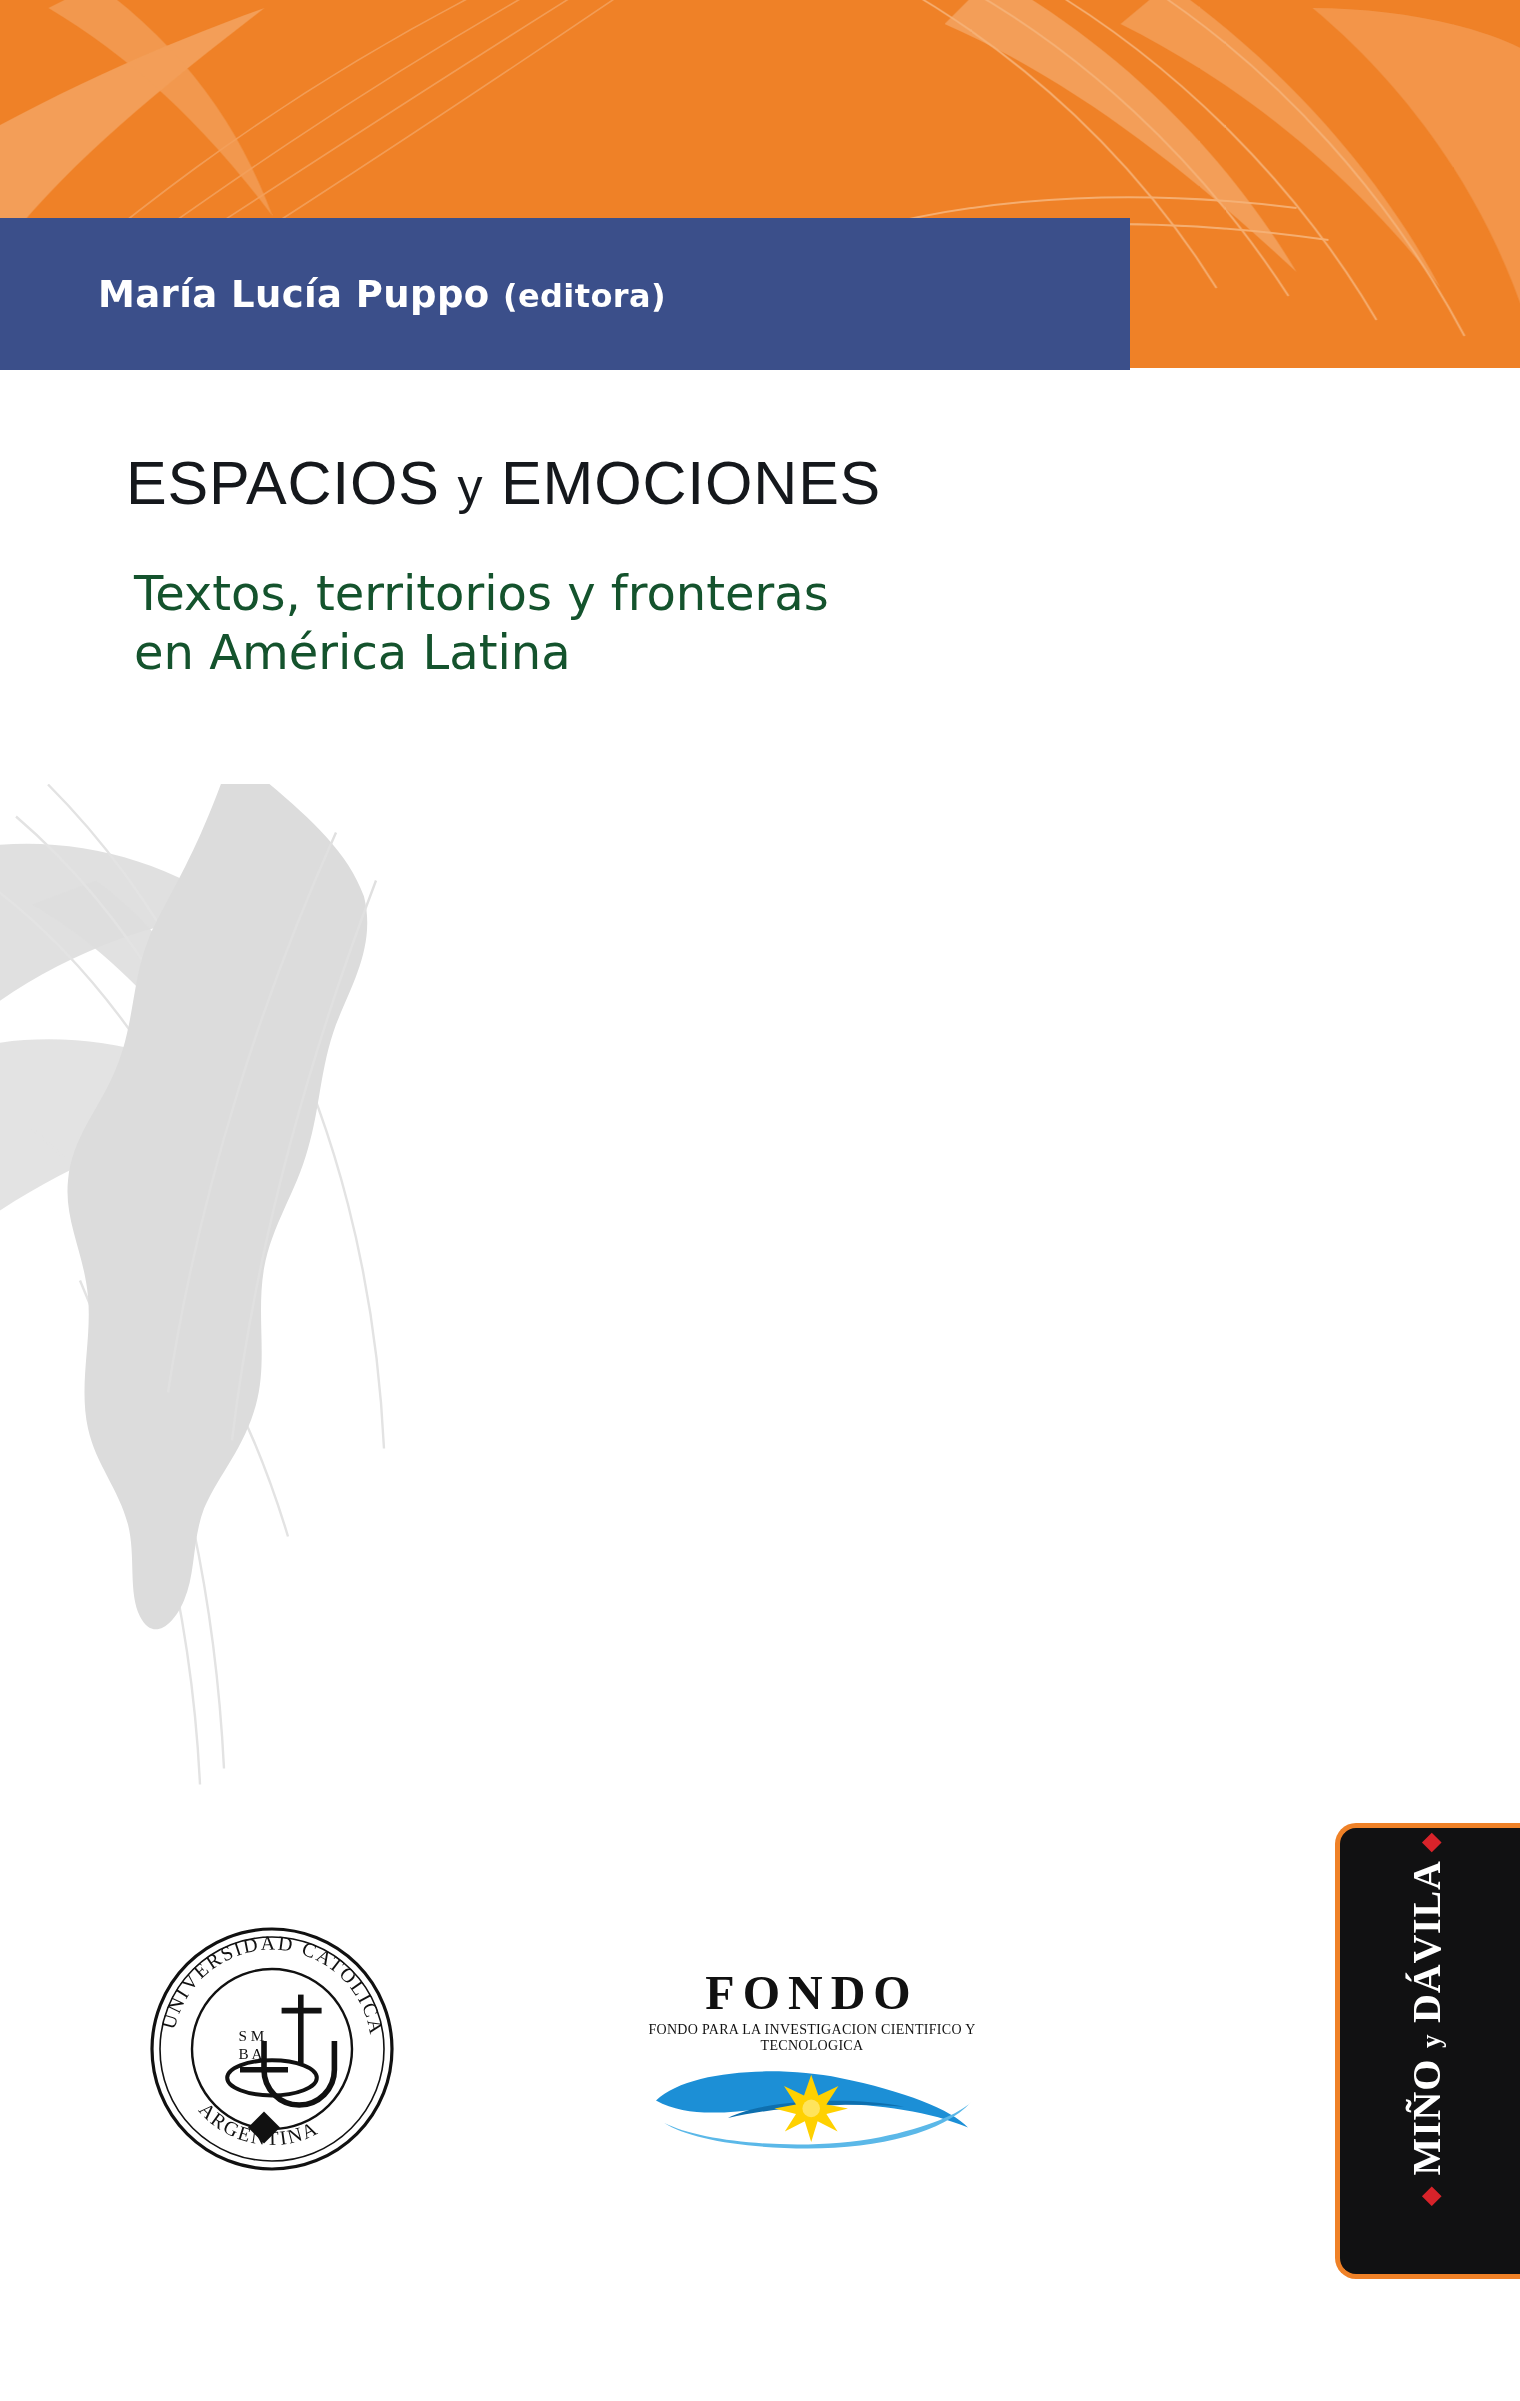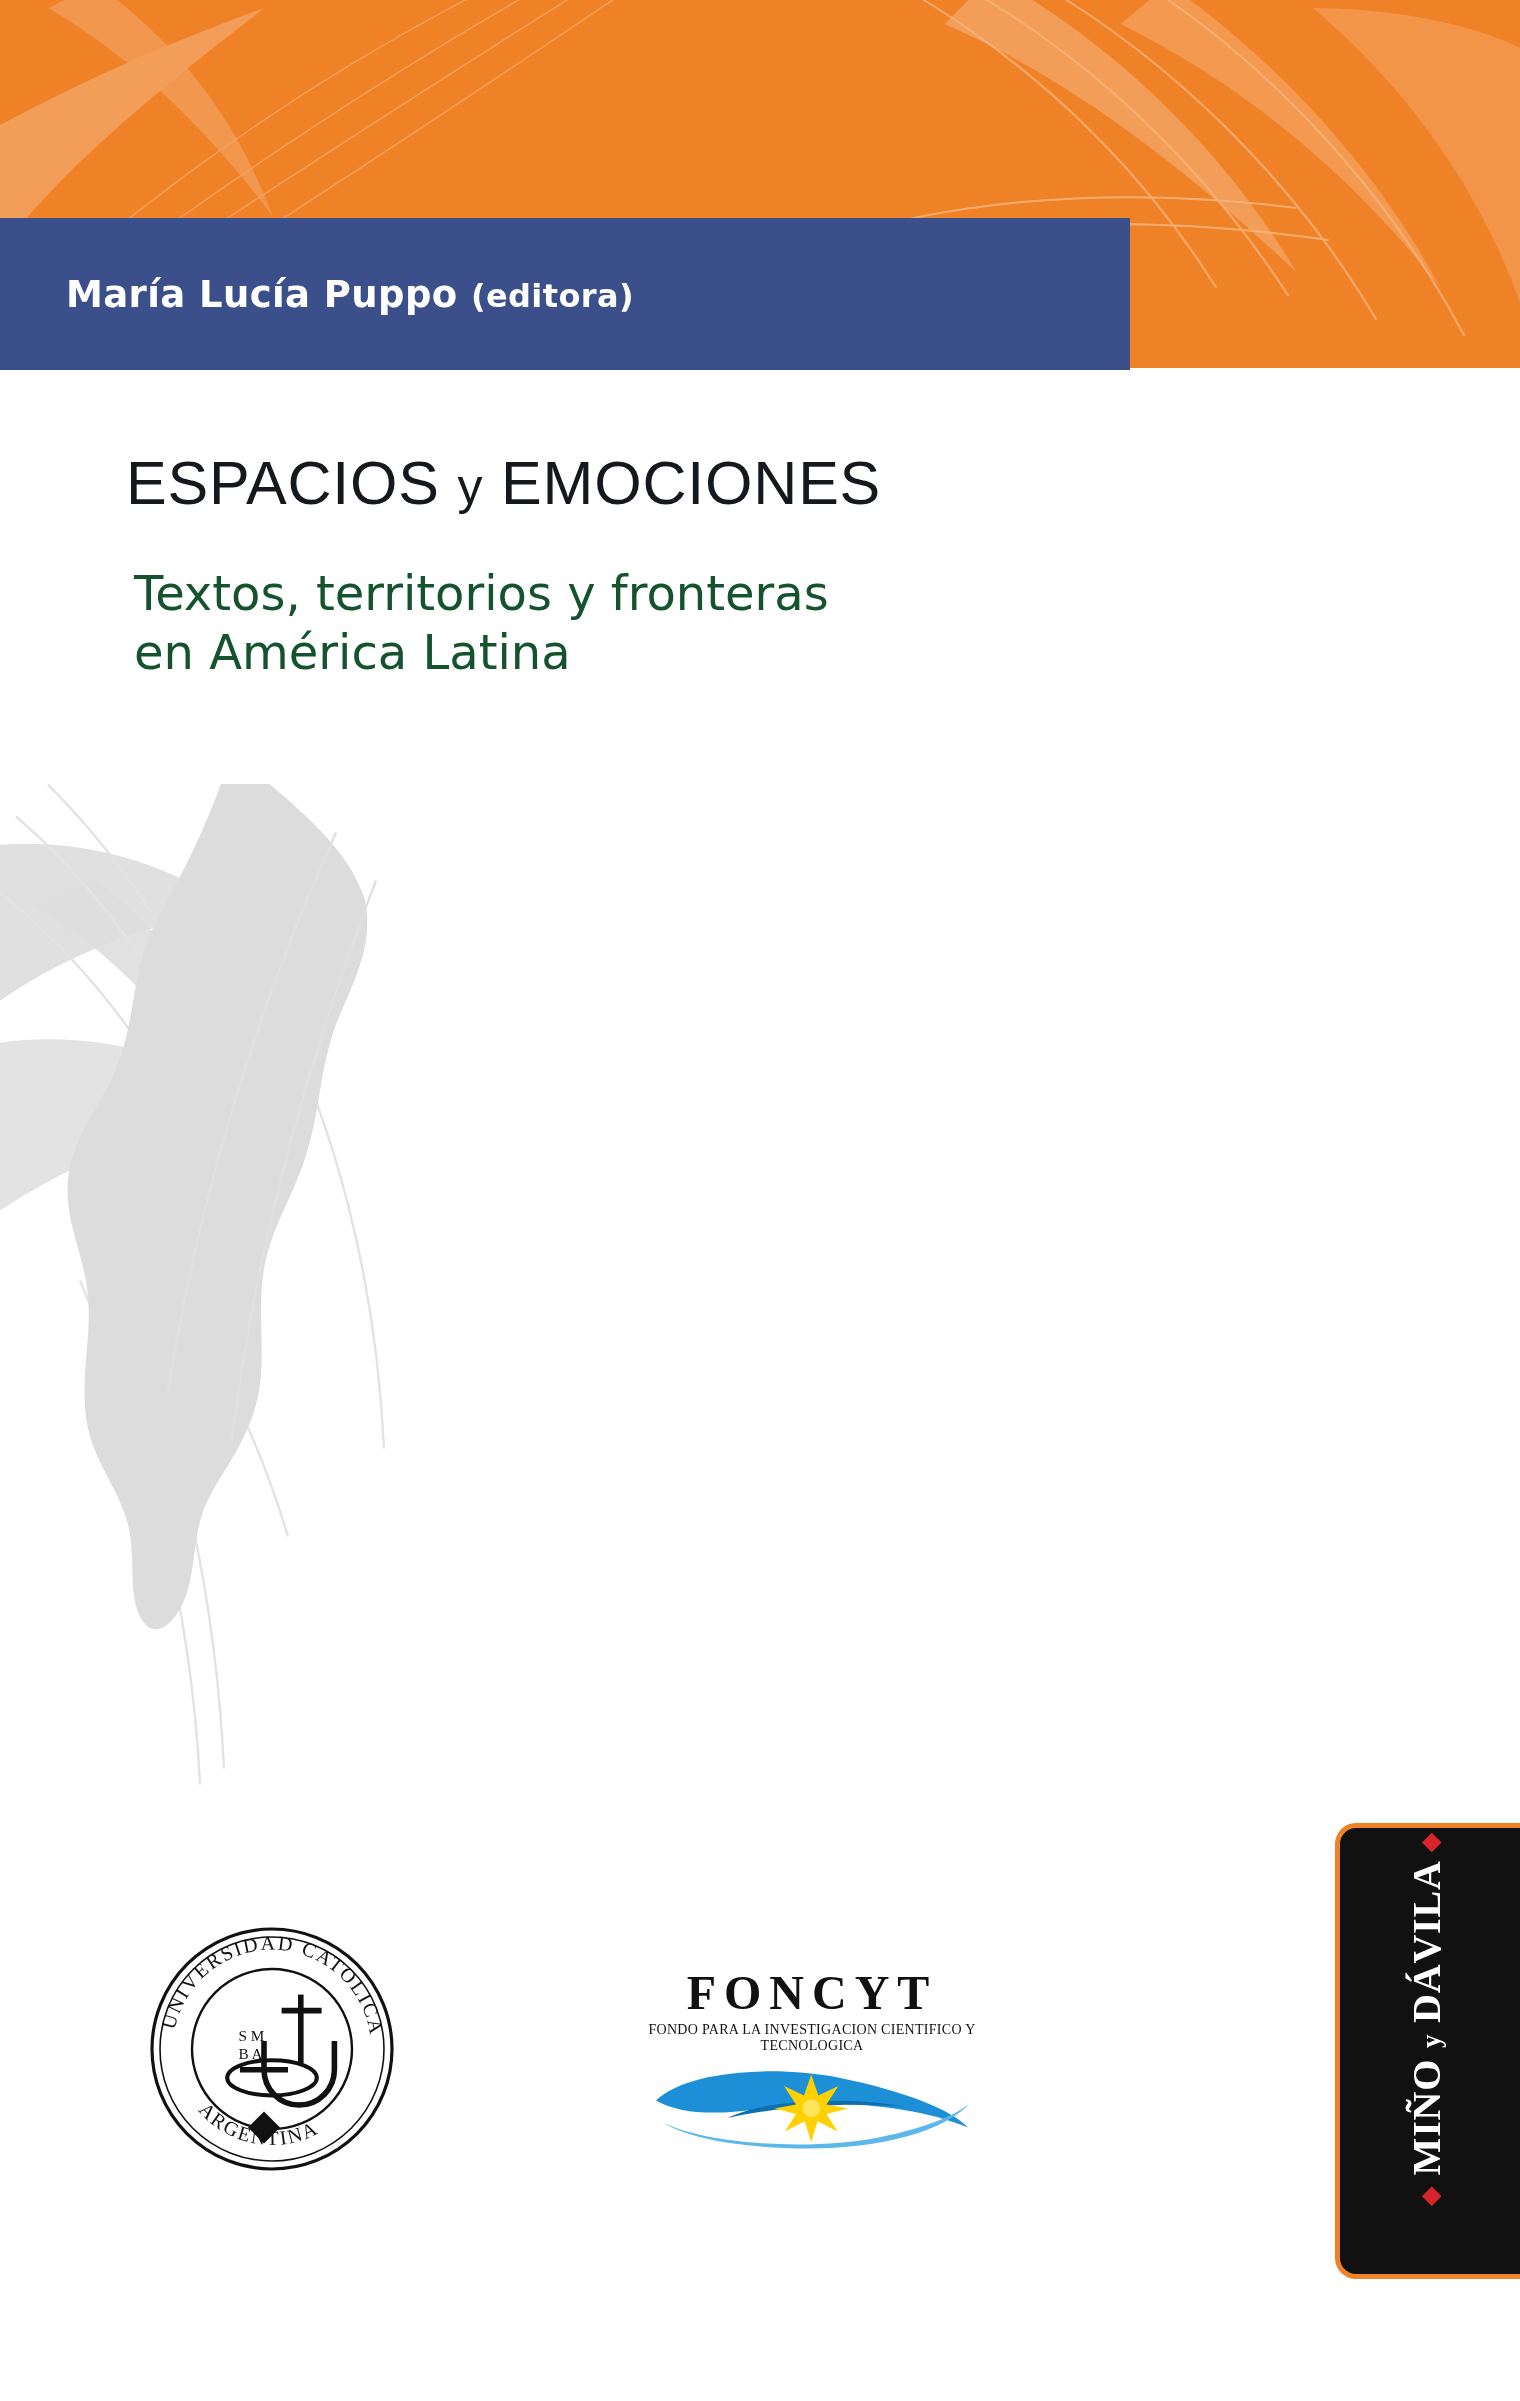--- a/index.html
+++ b/index.html
@@ -30,21 +30,21 @@
   .editor-bar {
     position: absolute;
     left: 0;
     top: 218px;
     width: 1130px;
     height: 152px;
     background: #3b4f8a;
     display: flex;
     align-items: center;
     box-sizing: border-box;
-    padding-left: 66px;
+    padding-left: 98px;
   }
   .editor-name {
     color: #ffffff;
     font-size: 37px;
     letter-spacing: 0.4px;
     font-family: "DejaVu Sans", sans-serif;
     font-weight: 600;
   }
   .editor-name .role {
     font-size: 32px;
@@ -298,21 +298,21 @@
       <g stroke="#111" fill="none" stroke-width="5">
         <ellipse cx="160" cy="196" rx="56" ry="22"></ellipse>
       </g>
       <text x="118" y="150" font-family="Liberation Serif, serif" font-size="19" fill="#111">S M</text>
       <text x="118" y="172" font-family="Liberation Serif, serif" font-size="19" fill="#111">B A</text>
       <path d="M 150 238 L 170 258 L 150 278 L 130 258 Z" fill="#111"></path>
     </svg>
   </div>
 
   <div class="foncyt-logo">
-    <div class="foncyt-word">FONCYT</div>
+    <div class="foncyt-word">FONDO</div>
     <div class="foncyt-tag">FONDO PARA LA INVESTIGACION CIENTIFICO Y TECNOLOGICA</div>
     <svg width="344" height="96" viewBox="0 0 430 120">
       <path d="M 20 58 C 60 20 170 14 250 30 C 330 46 390 70 410 92 C 350 66 250 56 170 66 C 110 74 60 80 20 58 Z" fill="#1c8fd6"></path>
       <path d="M 30 86 C 80 112 210 122 300 104 C 360 92 400 74 414 60 C 380 98 300 118 210 118 C 130 118 60 106 30 86 Z" fill="#5bb8e8"></path>
       <path d="M 110 80 C 150 58 260 52 330 66 C 270 60 180 64 110 80 Z" fill="#0e6fae"></path>
       <g transform="translate(214,66)">
         <path d="M 0 -40 L 9 -14 L 34 -26 L 19 -3 L 46 2 L 19 9 L 33 31 L 8 18 L 0 44 L -8 18 L -33 31 L -19 9 L -46 2 L -19 -3 L -34 -26 L -9 -14 Z" fill="#ffd100"></path>
         <circle cx="0" cy="2" r="11" fill="#ffe45c"></circle>
       </g>
     </svg>

